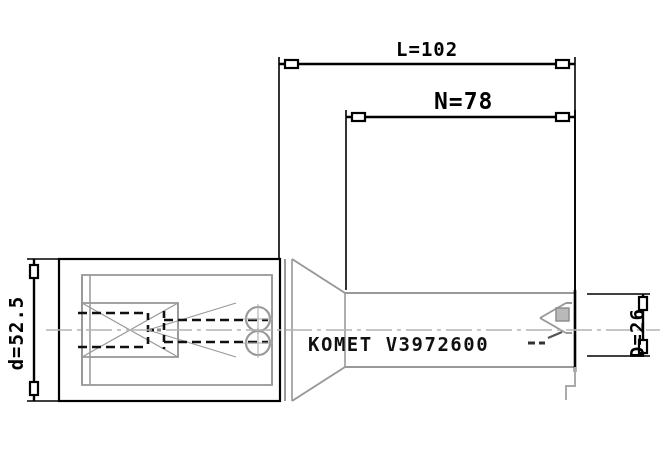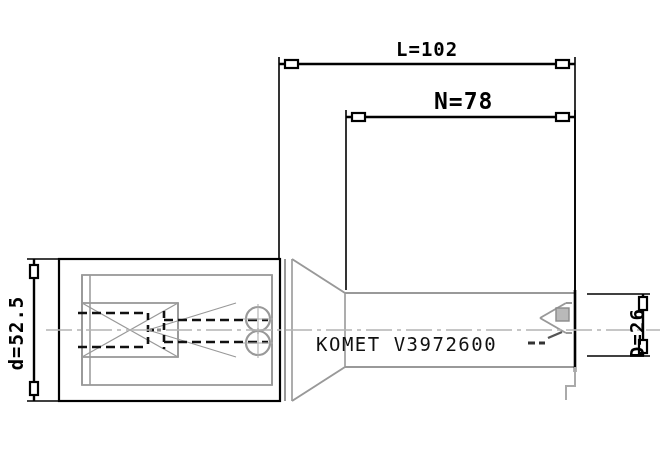--- a/index.html
+++ b/index.html
@@ -54,25 +54,25 @@
   }
   .label-D {
     left: 612px;
     top: 322px;
     font-size: 19px;
     transform: rotate(-90deg);
     transform-origin: 50% 50%;
   }
   .part-marking {
     position: absolute;
-    left: 316px;
+    left: 308px;
     top: 333px;
     font-size: 19px;
     font-family: "DejaVu Sans Mono", monospace;
-    font-weight: normal;
+    font-weight: bold;
     color: #111111;
     letter-spacing: 1.5px;
     white-space: nowrap;
   }
 </style>
 </head>
 <body>
 
 <div id="drawing-root">
 

